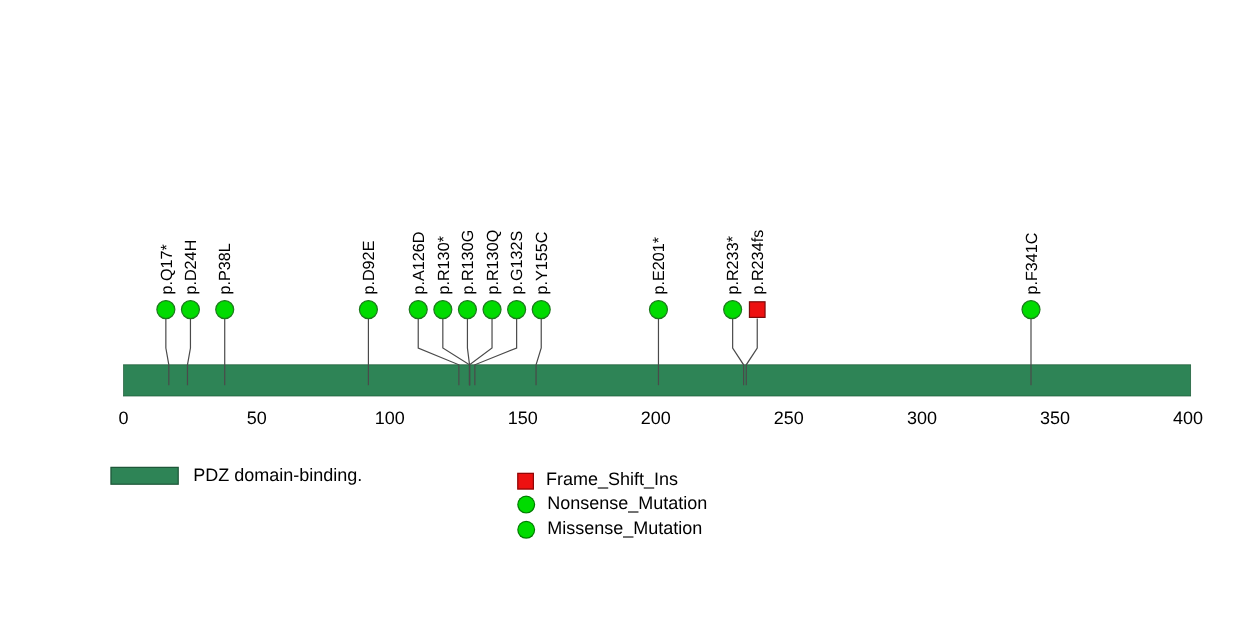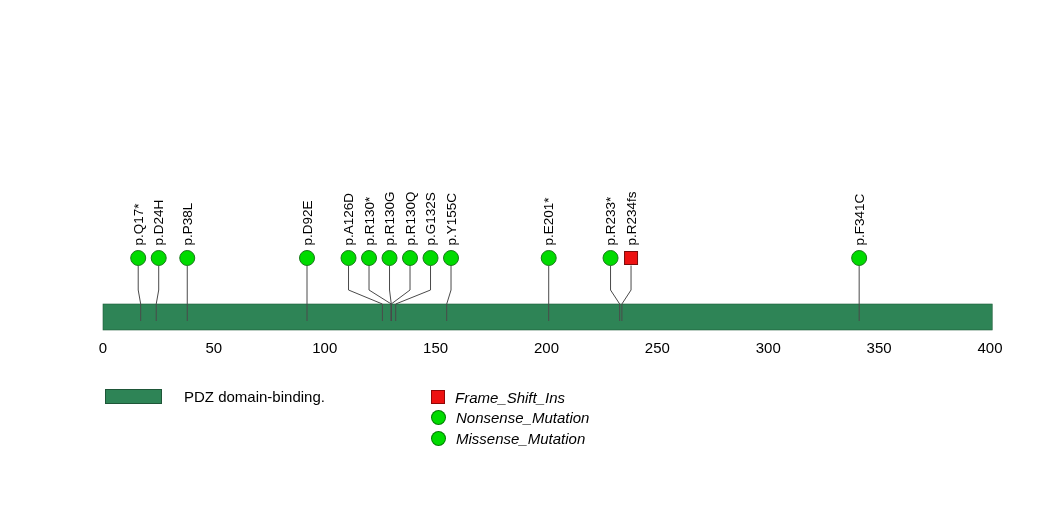--- a/index.html
+++ b/index.html
@@ -15,25 +15,25 @@
     background: #ffffff;
     overflow: hidden;
   }
   #chart-svg {
     position: absolute;
     left: 0;
     top: 0;
   }
   .domain-legend {
     position: absolute;
-    left: 105px;
+    left: 92px;
     top: 388px;
     display: flex;
     align-items: center;
-    gap: 22px;
+    gap: 12px;
   }
   .domain-swatch {
     display: inline-block;
     width: 57px;
     height: 15px;
     background: #2e8456;
     border: 1px solid rgba(0,0,0,0.35);
     box-sizing: border-box;
   }
   .legend-text {
@@ -41,24 +41,23 @@
     color: #000000;
     white-space: nowrap;
   }
   .mut-legend {
     position: absolute;
     left: 431px;
     top: 387px;
   }
   .mut-row {
     display: flex;
-    align-items: center;
+    align-items: flex-end;
     height: 20.5px;
     gap: 10px;
-    font-style: italic;
   }
   .marker {
     display: inline-block;
     box-sizing: border-box;
   }
   .marker.square {
     width: 14px;
     height: 14px;
     border: 1px solid rgba(80,0,0,0.6);
   }

